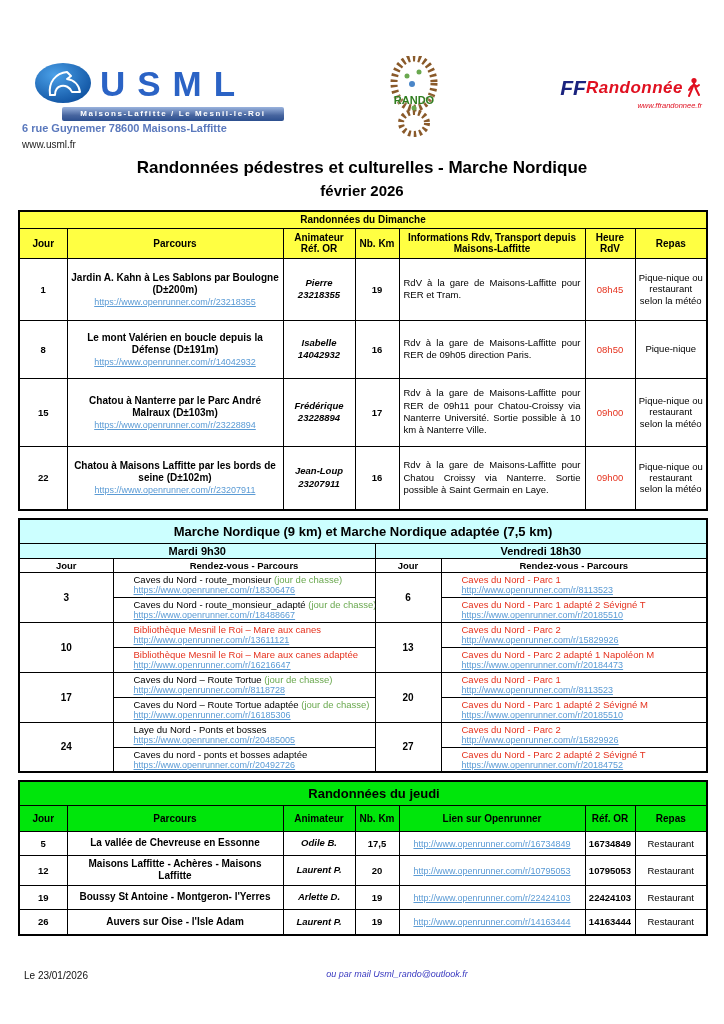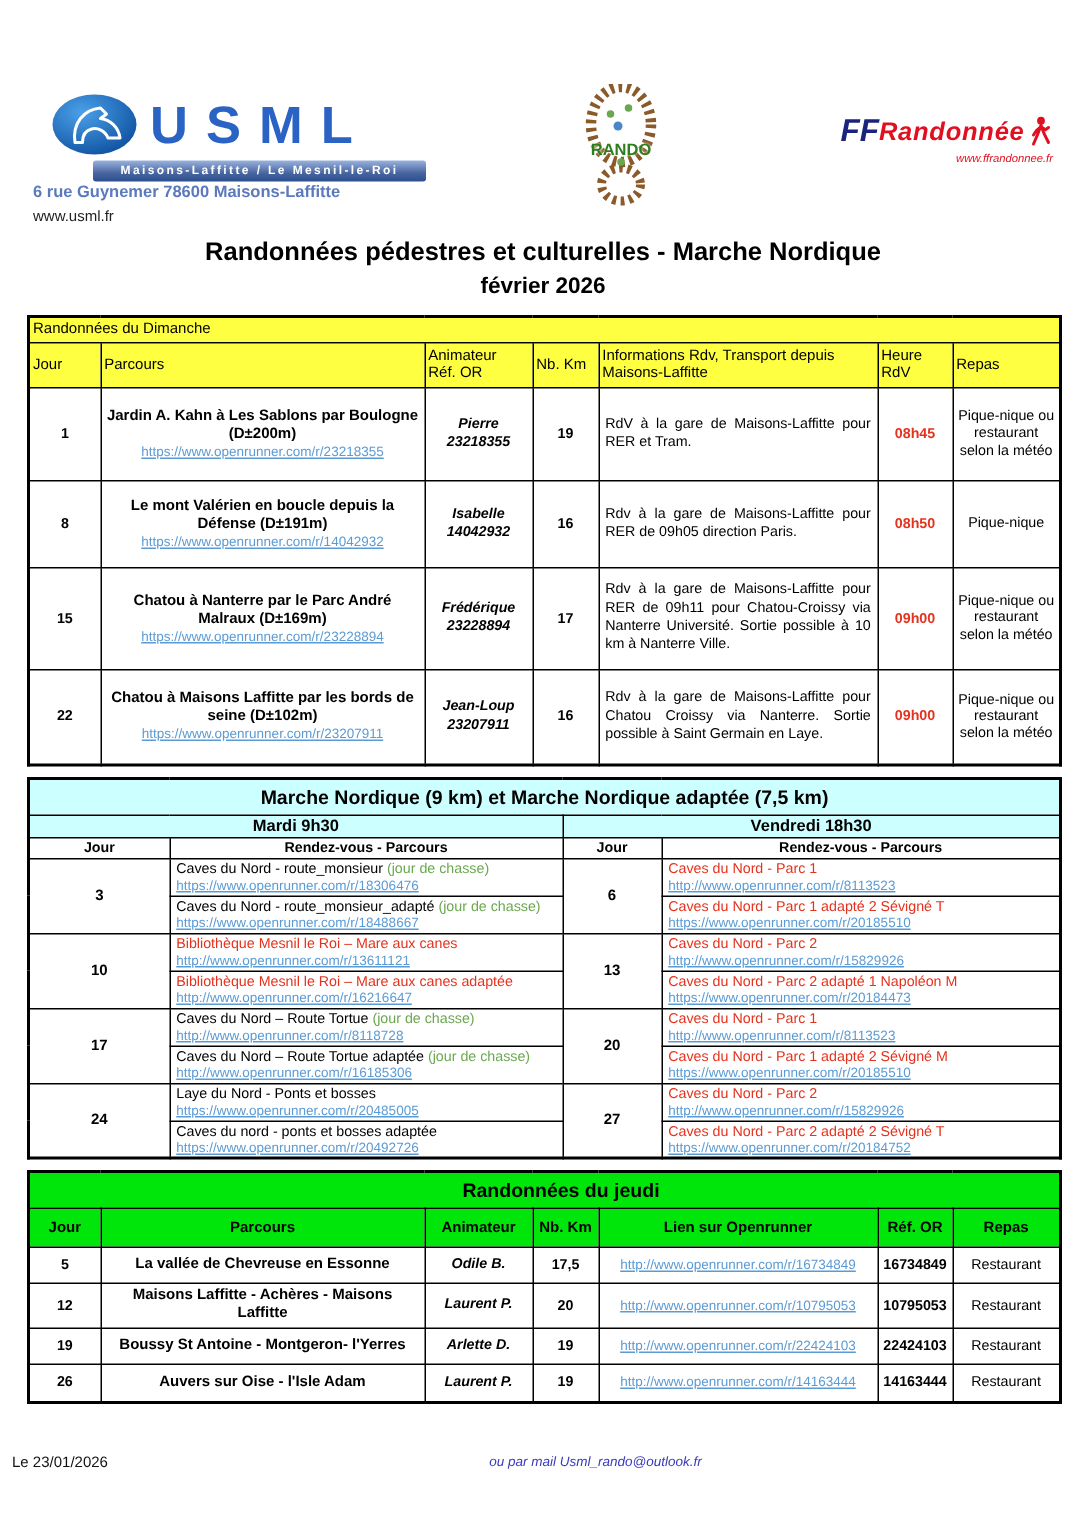--- a/index.html
+++ b/index.html
@@ -35,52 +35,52 @@
   .title-sub{font-size:15px;font-weight:bold;margin-top:4px;}
   
   .content{position:absolute;left:18px;top:210px;width:688px;}
   table{border-collapse:collapse;table-layout:fixed;width:688px;border:2px solid #000;}
   td,th{border:1px solid #000;vertical-align:middle;overflow:hidden;}
   .tbl-title{font-size:12.5px;font-weight:bold;text-align:center;height:17px;}
   .yellow{background:var(--yellow);}
   .cyan{background:var(--cyan);margin-top:12px;}
   .greenbg{background:var(--green);}
   
-  .sun th{font-size:10px;font-weight:normal;text-align:left;padding:2px;}
+  .sun th{font-size:10px;font-weight:bold;text-align:center;padding:2px;}
   .sun .hdr{height:30px;}
   .sun td{font-size:9.5px;text-align:center;padding:2px 3px;}
   .c-jour{font-weight:bold;font-size:10px;}
   .parc-name{font-weight:bold;font-size:10px;line-height:1.2;}
   .link{color:var(--link-blue);text-decoration:underline;cursor:pointer;font-size:9px;}
   .c-anim{font-weight:bold;font-style:italic;font-size:9.5px;line-height:1.3;}
   .c-km{font-weight:bold;}
   .c-info{text-align:justify !important;font-size:9px;line-height:1.3;padding:2px 4px !important;}
-  .c-heure{color:var(--red);font-weight:bold;}
+  .c-heure{color:var(--red);font-weight:normal;}
   .c-repas{font-size:8.8px;line-height:1.2;}
   .sr0{height:62px;} .sr1{height:58px;} .sr2{height:68px;} .sr3{height:64px;}
   
   .nord{margin-top:7px;}
   .nord .tbl-title{font-size:13px;height:24px;}
   .nd-day{font-size:11px;font-weight:bold;text-align:center;height:15px;}
   .nd-hdr{font-size:9.5px;font-weight:bold;text-align:center;height:14px;}
   .nd-jour{font-size:10px;font-weight:bold;text-align:center;}
-  .nd-cell{padding:1px 4px;height:25px;vertical-align:middle;}
+  .nd-cell{padding:1px 20px;height:25px;vertical-align:middle;}
   .nd-name{font-size:9.5px;line-height:1.2;white-space:nowrap;}
   .nd-name .note{color:var(--note-green);}
   .nd-cell .link{font-size:9px;display:block;white-space:nowrap;}
   
   .thu{margin-top:7px;}
   .thu .tbl-title{font-size:13px;height:24px;color:#000;padding-left:24px;}
   .thu th{font-size:10px;font-weight:bold;text-align:center;height:26px;padding:2px;}
   .thu td{font-size:9.5px;text-align:center;padding:2px 3px;}
   .thu .parc{font-weight:bold;font-size:10px;line-height:1.2;}
   .tr0{height:24px;} .tr1{height:30px;} .tr2{height:24px;} .tr3{height:26px;}
   
   .footer{position:absolute;left:0;top:968px;width:724px;}
-  .footer-date{position:absolute;left:8px;top:2px;font-size:10px;color:#111;}
+  .footer-date{position:absolute;left:24px;top:2px;font-size:10px;color:#111;}
   .footer-center{width:724px;text-align:center;color:var(--footer-blue);font-size:9px;line-height:1.5;padding-left:70px;}
   .f-bold{font-weight:bold;}
   .f-it{font-style:italic;}
 </style>
 </head>
 <body>
 
 <div class="usml-logo">
   <div class="usml-top">
     <svg width="58" height="42" viewBox="0 0 58 42">
@@ -190,21 +190,21 @@
       </td>
       <td class="c-km">16</td>
       <td class="c-info">Rdv à la gare de Maisons-Laffitte pour RER de 09h05 direction Paris.</td>
       <td class="c-heure">08h50</td>
       <td class="c-repas">Pique-nique</td>
     </tr>
 
     <tr class="sr2">
       <td class="c-jour">15</td>
       <td>
-        <div class="parc-name">Chatou à Nanterre par le Parc André Malraux (D±169m)</div>
+        <div class="parc-name">Chatou à Nanterre par le Parc André Malraux (D±103m)</div>
         <a class="link">https://www.openrunner.com/r/23228894</a>
       </td>
       <td class="c-anim">
         <div>Frédérique</div>
         <div>23228894</div>
       </td>
       <td class="c-km">17</td>
       <td class="c-info">Rdv à la gare de Maisons-Laffitte pour RER de 09h11 pour Chatou-Croissy via Nanterre Université. Sortie possible à 10 km à Nanterre Ville.</td>
       <td class="c-heure">09h00</td>
       <td class="c-repas">Pique-nique ou restaurant selon la météo</td>

